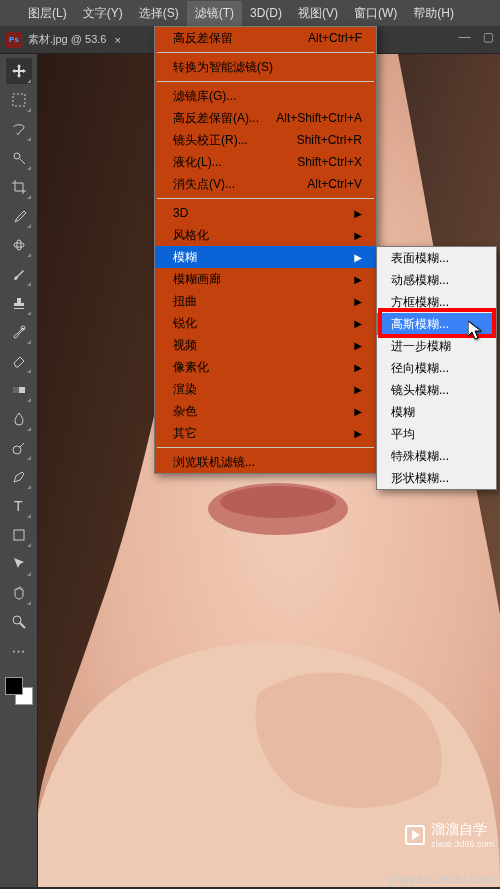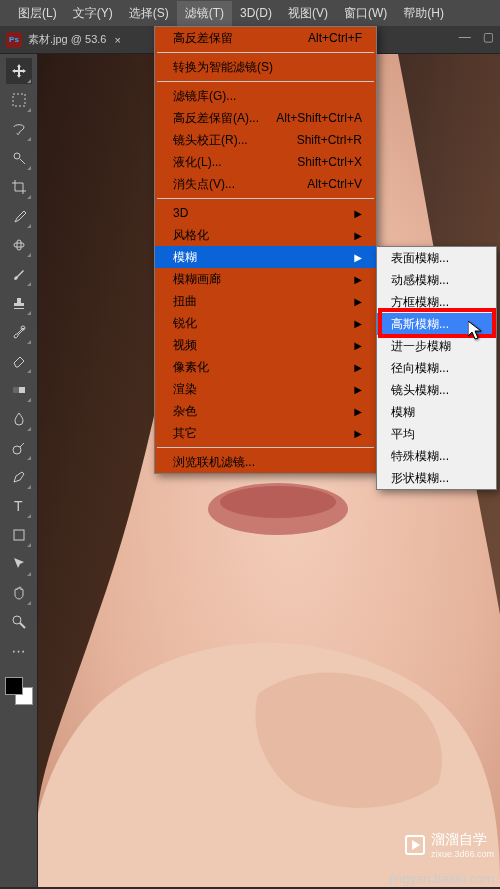--- a/index.html
+++ b/index.html
@@ -1,18 +1,18 @@
 <!DOCTYPE html>
 <html><head>
 <meta charset="utf-8">
 <style>
   * { margin: 0; padding: 0; box-sizing: border-box; font-family: "Microsoft YaHei", sans-serif; }
   body { width: 500px; height: 889px; background: #2a2a2a; overflow: hidden; position: relative; }
   
-  .menubar { height: 26px; background: #4a4a4a; display: flex; align-items: center; padding: 0 10px; font-size: 12px; color: #ddd; }
+  .menubar { height: 26px; background: #4a4a4a; display: flex; align-items: center; padding: 0 20px; font-size: 12px; color: #ddd; }
   .menubar .menu-item { padding: 4px 8px; cursor: pointer; }
   .menubar .menu-item.active { background: #606060; }
   
   .main-area { display: flex; height: calc(100% - 56px); }
   
   .toolbar { width: 38px; background: #484848; display: flex; flex-direction: column; align-items: center; padding-top: 4px; gap: 3px; border-right: 1px solid #222; }
   .tool { width: 26px; height: 26px; display: flex; align-items: center; justify-content: center; color: #ccc; cursor: pointer; position: relative; }
   .tool.active { background: #333; }
   .tool .corner { position: absolute; right: 1px; bottom: 1px; width: 0; height: 0; border-left: 4px solid transparent; border-bottom: 4px solid #888; }
   .swatches { margin-top: 10px; position: relative; width: 28px; height: 28px; }
@@ -37,21 +37,21 @@
   .submenu .row.hover { background: #3b82f6; color: #fff; }
   
   .highlight-box { position: absolute; border: 4px solid #ff0000; pointer-events: none; z-index: 12; }
   
   .win-controls { position: absolute; top: 30px; right: 6px; display: flex; gap: 12px; color: #aaa; font-size: 12px; }
   
   .cursor { position: absolute; z-index: 15; pointer-events: none; }
   .cursor svg { filter: drop-shadow(1px 1px 1px rgba(0,0,0,.6)); }
 
   .watermark { position: absolute; bottom: 3px; right: 6px; color: #ccc; font-size: 13px; z-index: 5; }
-  .brand { position: absolute; bottom: 30px; right: 6px; display: flex; align-items: center; gap: 6px; color: #fff; font-size: 14px; z-index: 5; }
+  .brand { position: absolute; bottom: 40px; right: 6px; display: flex; align-items: center; gap: 6px; color: #fff; font-size: 14px; z-index: 5; }
   .brand .play { width: 20px; height: 20px; border: 2px solid #fff; border-radius: 3px; display: flex; align-items: center; justify-content: center; }
   .brand .play::before { content: ""; border-left: 8px solid #fff; border-top: 5px solid transparent; border-bottom: 5px solid transparent; margin-left: 2px; }
   .brand .sub { font-size: 9px; opacity: .85; }
 </style>
 </head>
 <body>
 
 <div class="menubar">
   <span class="menu-item">图层(L)</span>
   <span class="menu-item">文字(Y)</span>

